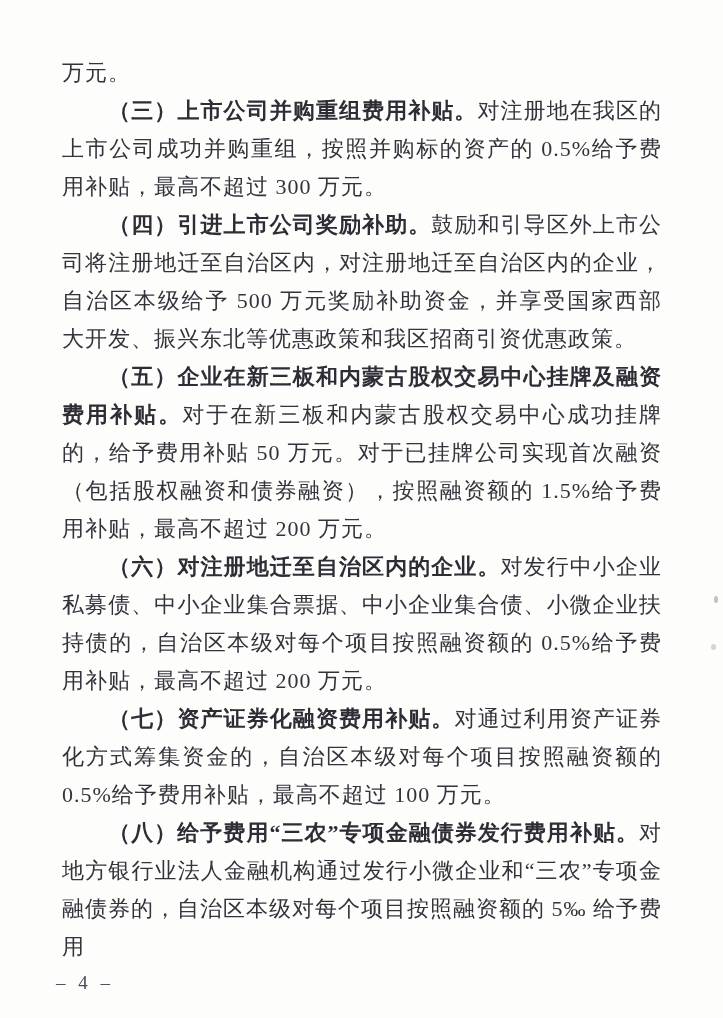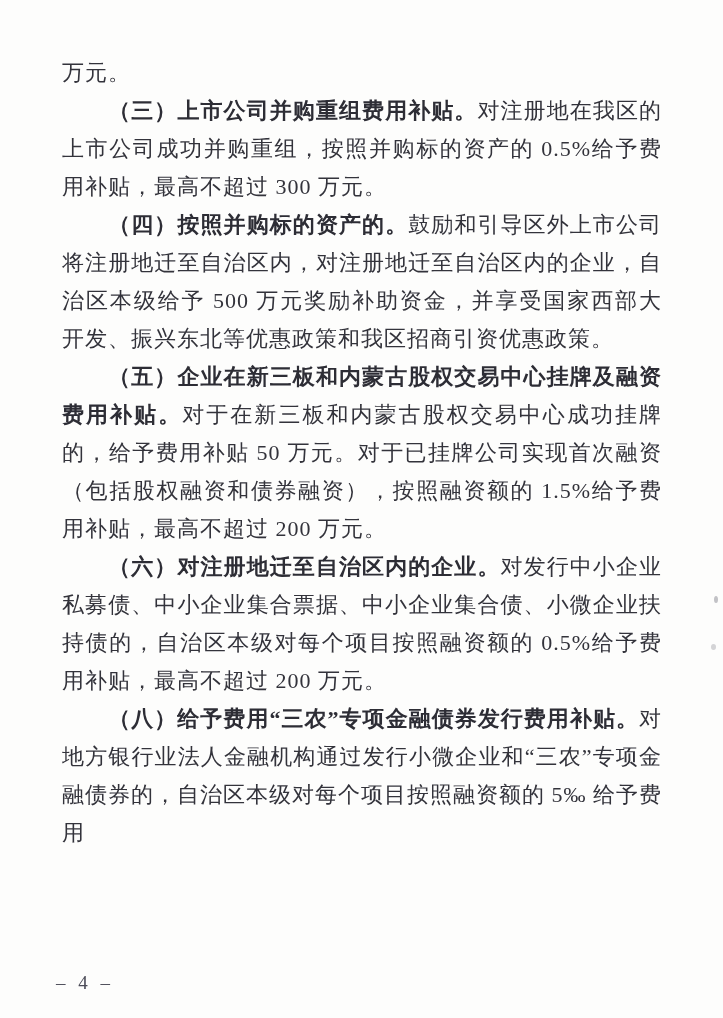--- a/index.html
+++ b/index.html
@@ -58,26 +58,27 @@
 <body>
 
 <div class="page">
 
   <div class="text-block">
 
     <p class="lead">万元。</p>
 
     <p class="para"><b>（三）上市公司并购重组费用补贴。</b><span>对注册地在我区的上市公司成功并购重组，按照并购标的资产的 0.5%给予费用补贴，最高不超过 300 万元。</span></p>
 
-    <p class="para"><b>（四）按照并购标的资产的。</b><span>鼓励和引导区外上市公司将注册地迁至自治区内，对注册地迁至自治区内的企业，自治区本级给予 500 万元奖励补助资金，并享受国家西部大开发、振兴东北等优惠政策和我区招商引资优惠政策。</span></p>
+    <p class="para"><b>（四）引进上市公司奖励补助。</b><span>鼓励和引导区外上市公司将注册地迁至自治区内，对注册地迁至自治区内的企业，自治区本级给予 500 万元奖励补助资金，并享受国家西部大开发、振兴东北等优惠政策和我区招商引资优惠政策。</span></p>
 
     <p class="para"><b>（五）企业在新三板和内蒙古股权交易中心挂牌及融资费用补贴。</b><span>对于在新三板和内蒙古股权交易中心成功挂牌的，给予费用补贴 50 万元。对于已挂牌公司实现首次融资（包括股权融资和债券融资），按照融资额的 1.5%给予费用补贴，最高不超过 200 万元。</span></p>
 
     <p class="para"><b>（六）对注册地迁至自治区内的企业。</b><span>对发行中小企业私募债、中小企业集合票据、中小企业集合债、小微企业扶持债的，自治区本级对每个项目按照融资额的 0.5%给予费用补贴，最高不超过 200 万元。</span></p>
 
+    <p class="para"><b>（七）资产证券化融资费用补贴。</b><span>对通过利用资产证券化方式筹集资金的，自治区本级对每个项目按照融资额的 0.5%给予费用补贴，最高不超过 100 万元。</span></p>
 
     <p class="para"><b>（八）给予费用“三农”专项金融债券发行费用补贴。</b><span>对地方银行业法人金融机构通过发行小微企业和“三农”专项金融债券的，自治区本级对每个项目按照融资额的 5‰ 给予费用</span></p>
 
   </div>
 
   <div class="artifact a1"></div>
   <div class="artifact a2"></div>
 
   <div class="footer">– 4 –</div>
 

